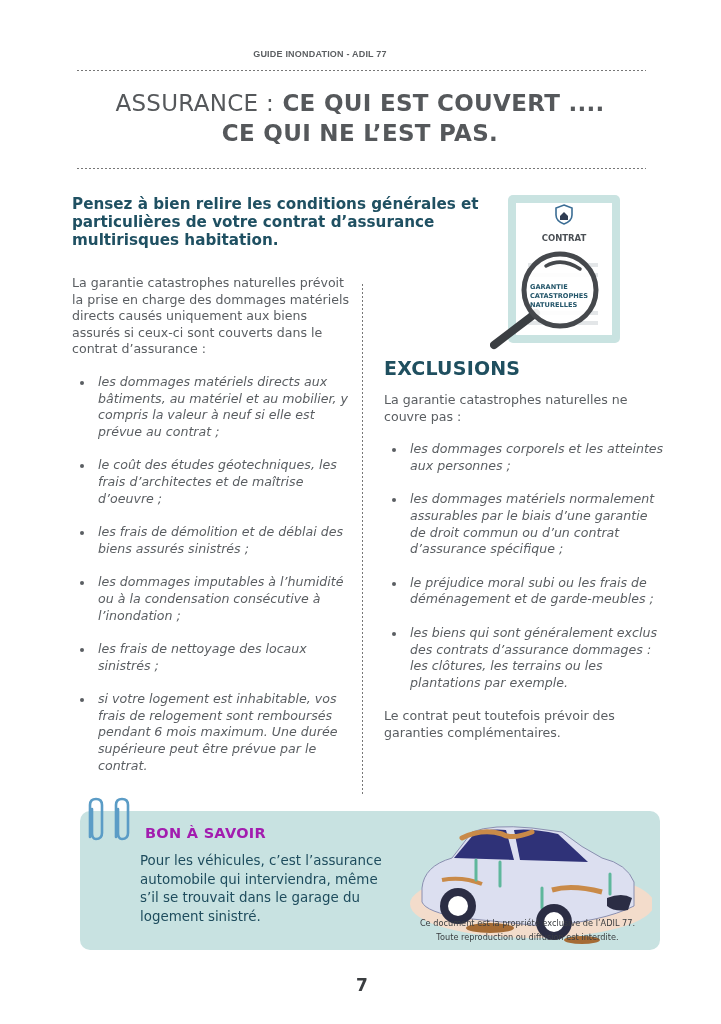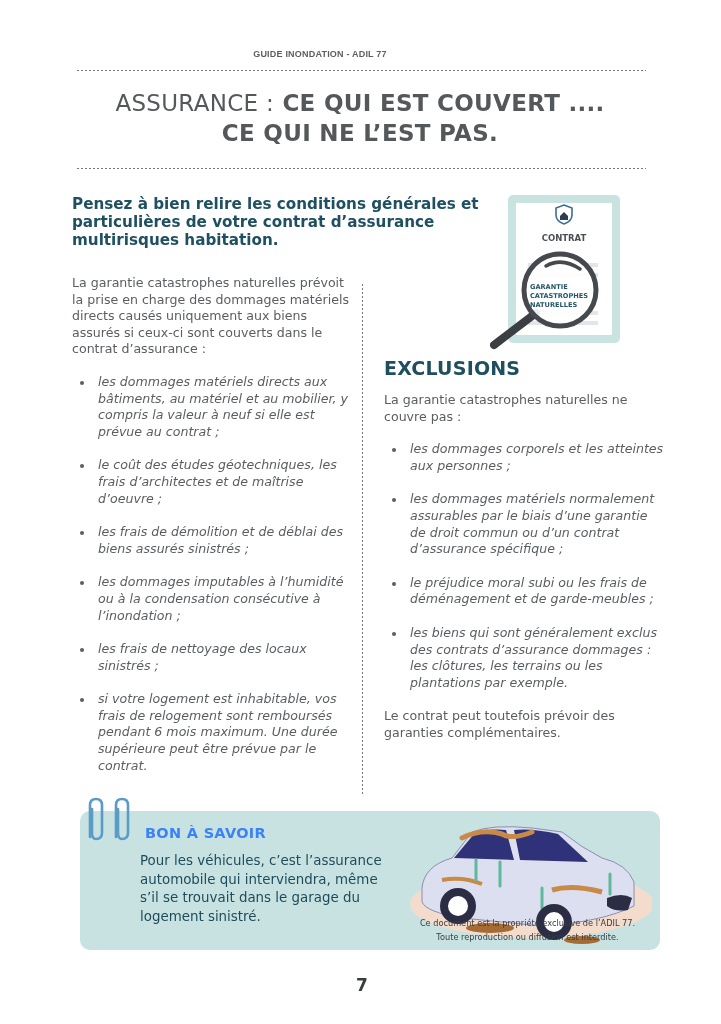--- a/index.html
+++ b/index.html
@@ -58,21 +58,21 @@
 
     .contract-illu { position: absolute; top: 193px; left: 490px; width: 140px; height: 160px; }
 
     .tip-box {
       position: absolute; top: 811px; left: 80px; width: 580px; height: 139px;
       background: #c8e2e1; border-radius: 10px;
     }
     .tip-title {
       position: absolute; top: 825px; left: 145px;
       font-family: "DejaVu Sans", sans-serif; font-weight: bold; font-size: 14.5px;
-      color: #3b82f6; letter-spacing: 0.3px;
+      color: #a21caf; letter-spacing: 0.3px;
     }
     .tip-text {
       position: absolute; top: 852px; left: 140px; width: 260px;
       font-family: "DejaVu Sans", sans-serif; font-size: 13.4px; line-height: 18.5px; color: #1e4c5d;
     }
     .clips { position: absolute; top: 797px; left: 82px; width: 54px; height: 48px; }
     .car { position: absolute; top: 818px; left: 402px; width: 250px; height: 132px; }
 
     .page-number {
       position: absolute; top: 975px; left: 356px;

